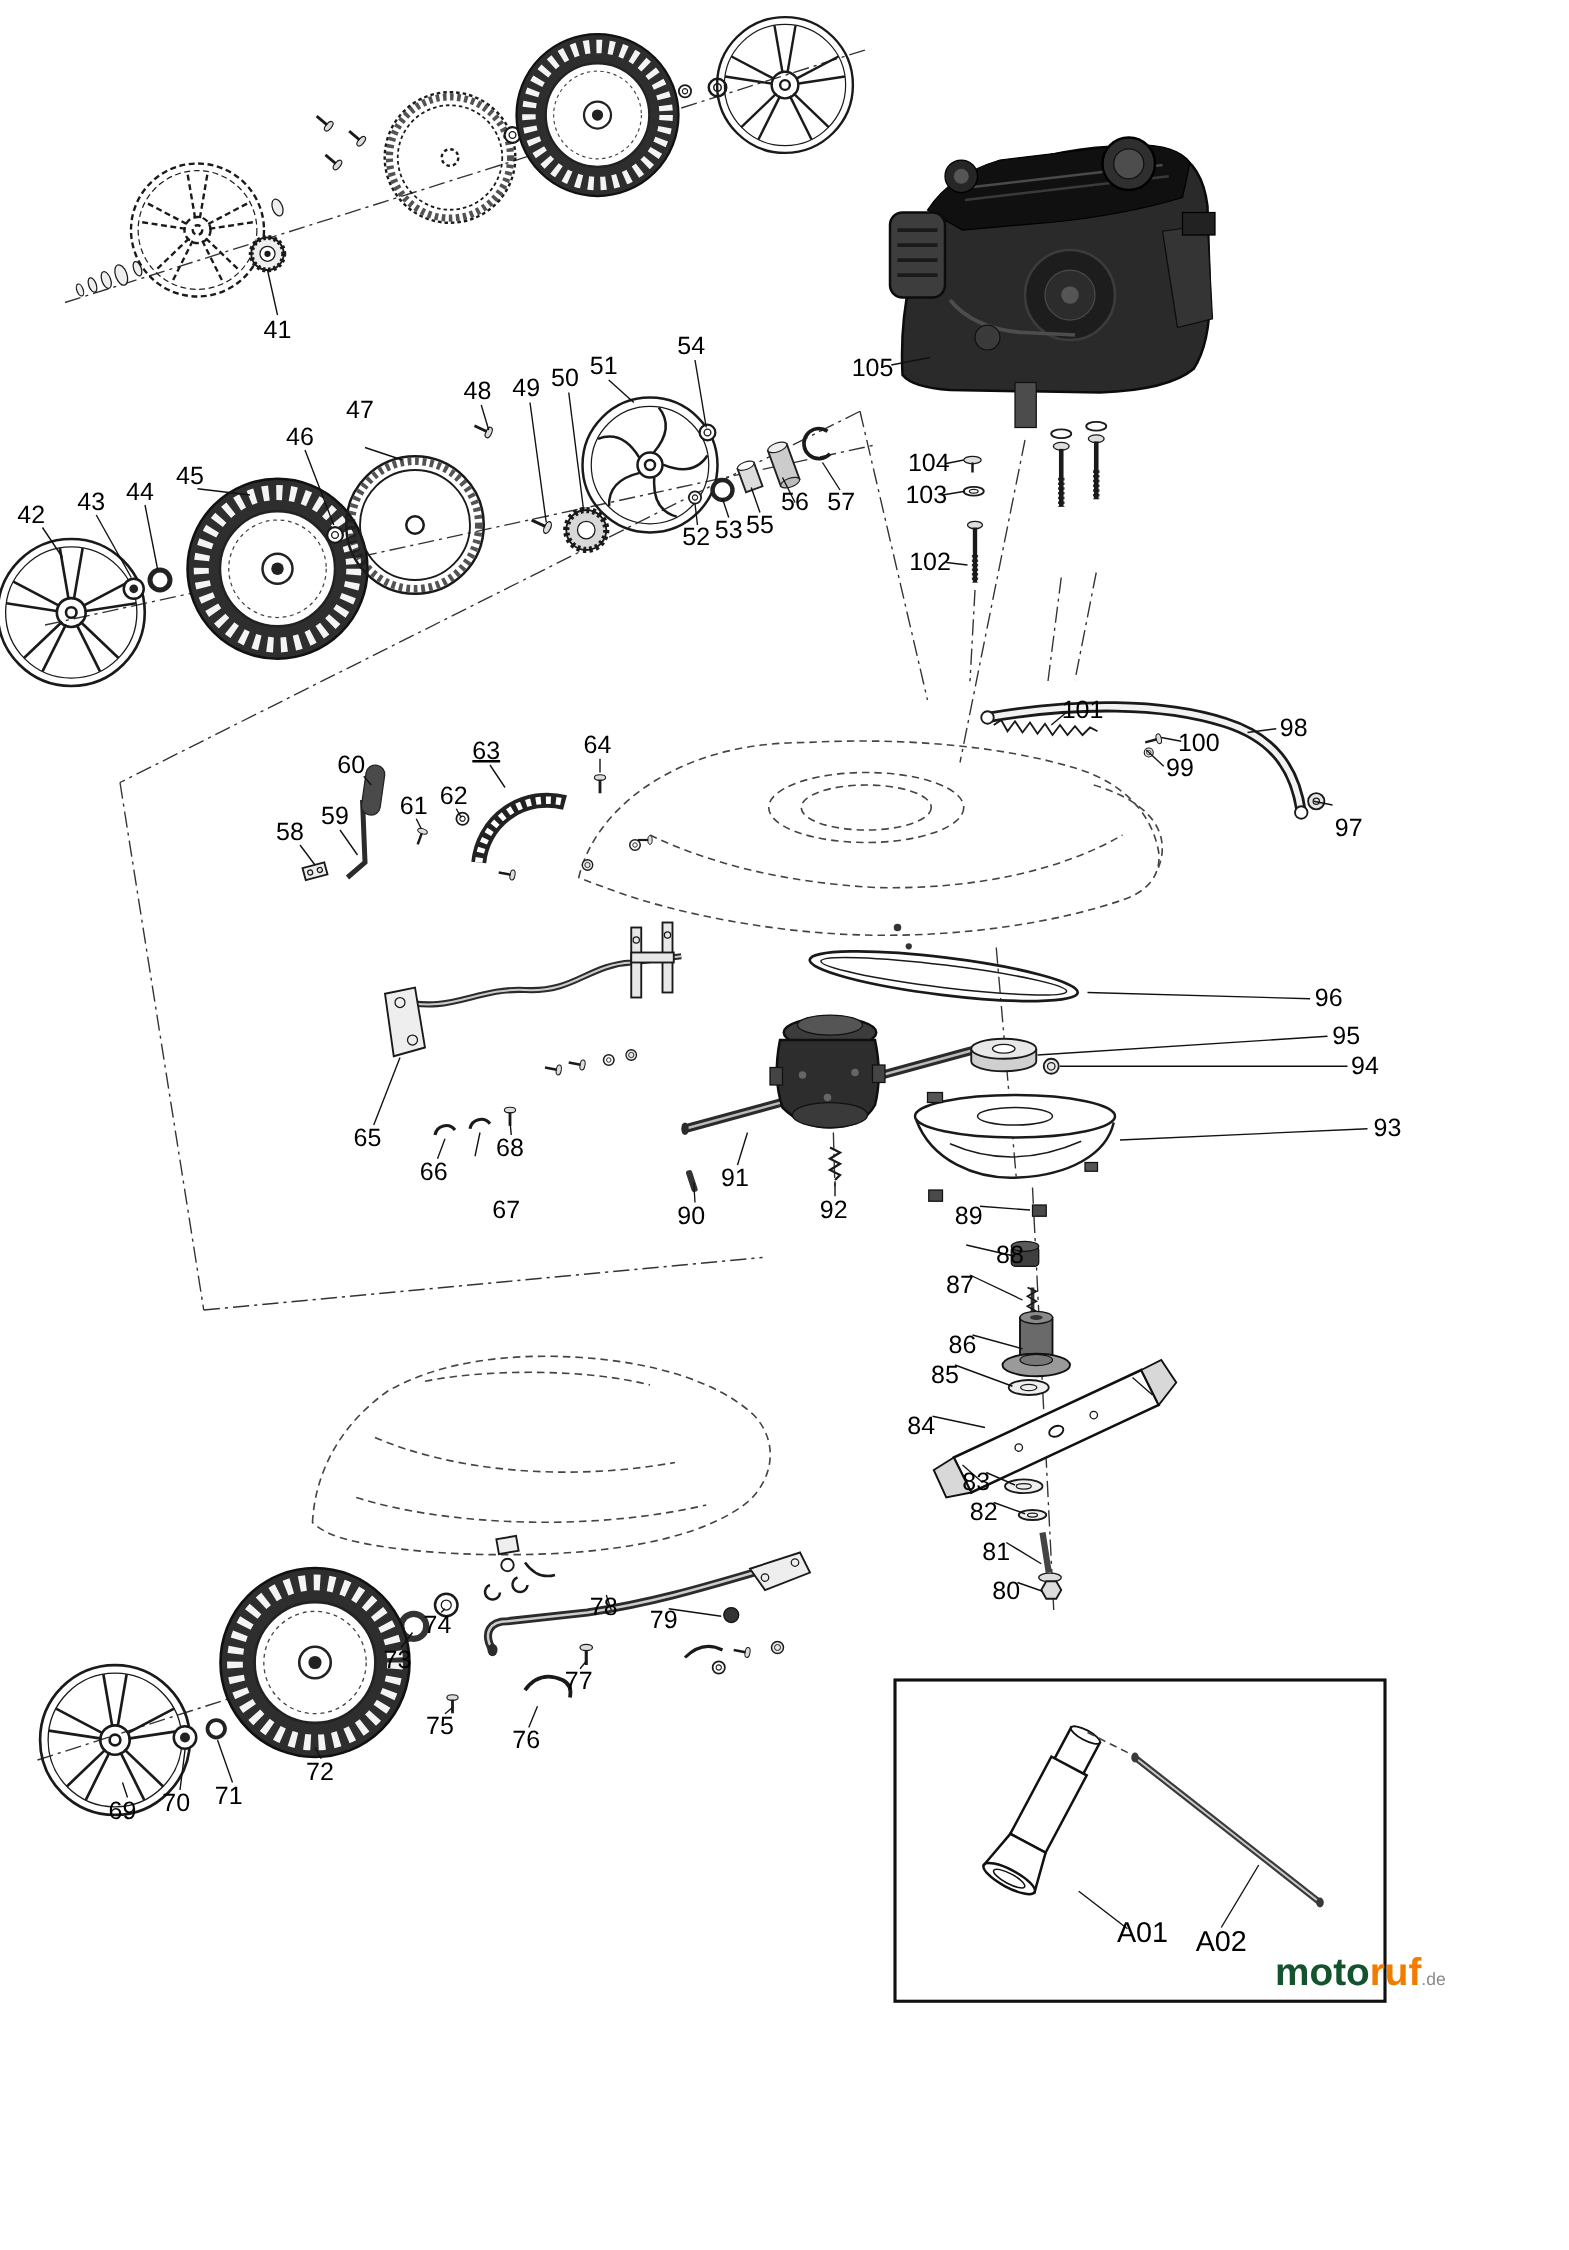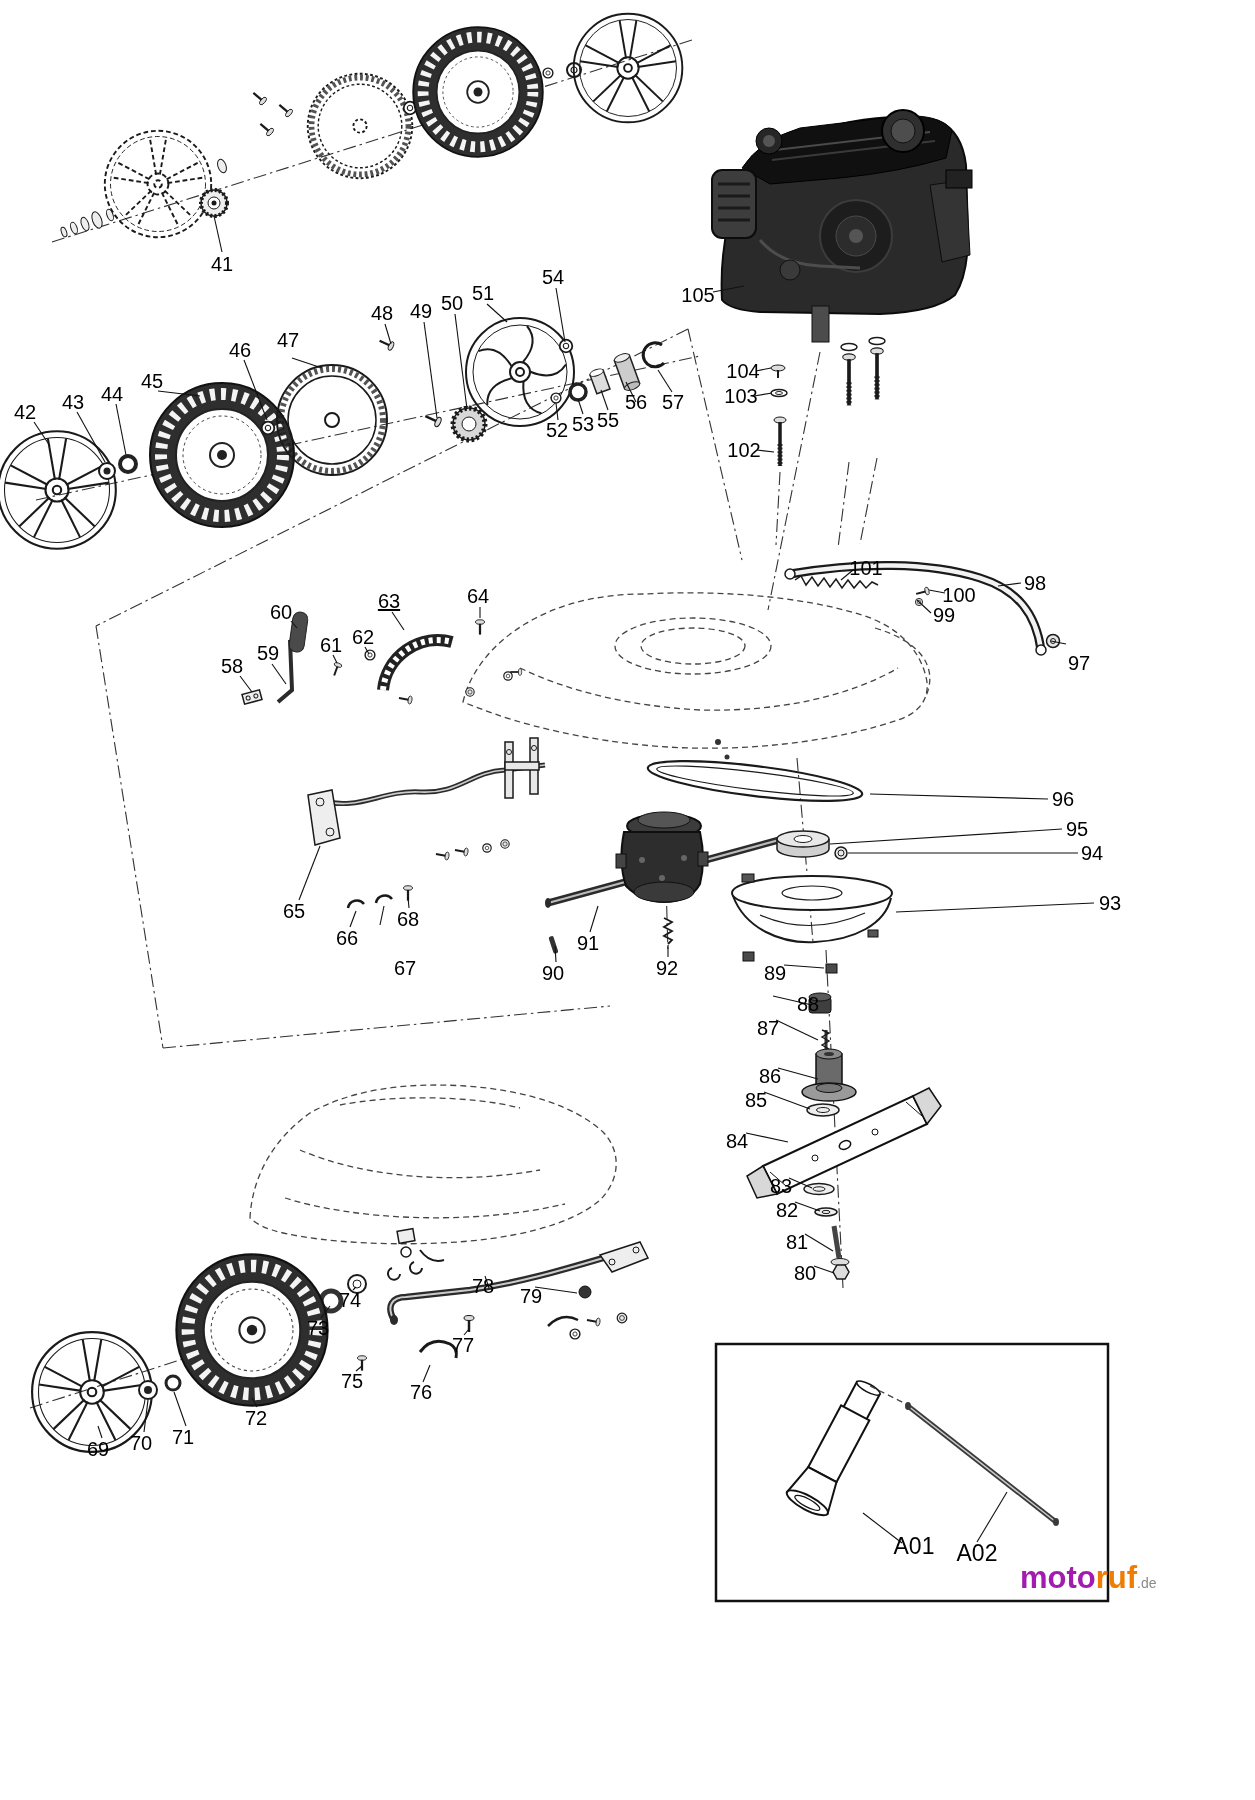--- a/index.html
+++ b/index.html
@@ -1,21 +1,21 @@
 <!DOCTYPE html>
 <html><head>
 <meta charset="utf-8">
 <style>
   html,body{margin:0;padding:0;background:#ffffff;}
   .canvas{position:relative;width:1255px;height:1780px;background:#fff;
           font-family:"Liberation Sans",sans-serif;overflow:hidden;}
   .part-label{position:absolute;transform:translate(-50%,-50%);
               font-size:20px;color:#000;white-space:nowrap;line-height:1;}
   .logo{position:absolute;left:1020px;top:1560px;font-weight:bold;font-size:31px;}
-  .logo-moto{color:#a21caf;}
+  .logo-moto{color:#14532d;}
   .logo-ruf{color:#f07d00;}
   .logo-tld{color:#8a8a8a;font-size:14px;font-weight:normal;}
   svg .dashdot{stroke:#333;stroke-width:1.1;fill:none;stroke-dasharray:13 4 2.5 4;}
   svg .dashed{stroke:#444;stroke-width:1.3;fill:none;stroke-dasharray:6 4;}
   svg .leader{stroke:#111;stroke-width:1.1;}
 </style>
 </head>
 <body>
 
 <div class="canvas">
@@ -455,21 +455,21 @@
   </g>
 </svg>
 
 <div id="labels-layer">
       <div class="part-label" style="left: 222px; top: 264px;">41</div>
       <div class="part-label" style="left: 25px; top: 412px;">42</div>
       <div class="part-label" style="left: 73px; top: 402px;">43</div>
       <div class="part-label" style="left: 112px; top: 394px;">44</div>
       <div class="part-label" style="left: 152px; top: 381px;">45</div>
       <div class="part-label" style="left: 240px; top: 350px;">46</div>
-      <div class="part-label" style="left: 288px; top: 340px;">47</div>
+      <div class="part-label" style="left: 288px; top: 328px;">47</div>
       <div class="part-label" style="left: 382px; top: 313px;">48</div>
       <div class="part-label" style="left: 421px; top: 311px;">49</div>
       <div class="part-label" style="left: 452px; top: 303px;">50</div>
       <div class="part-label" style="left: 483px; top: 293px;">51</div>
       <div class="part-label" style="left: 557px; top: 430px;">52</div>
       <div class="part-label" style="left: 583px; top: 424px;">53</div>
       <div class="part-label" style="left: 553px; top: 277px;">54</div>
       <div class="part-label" style="left: 608px; top: 420px;">55</div>
       <div class="part-label" style="left: 636px; top: 402px;">56</div>
       <div class="part-label" style="left: 673px; top: 402px;">57</div>

